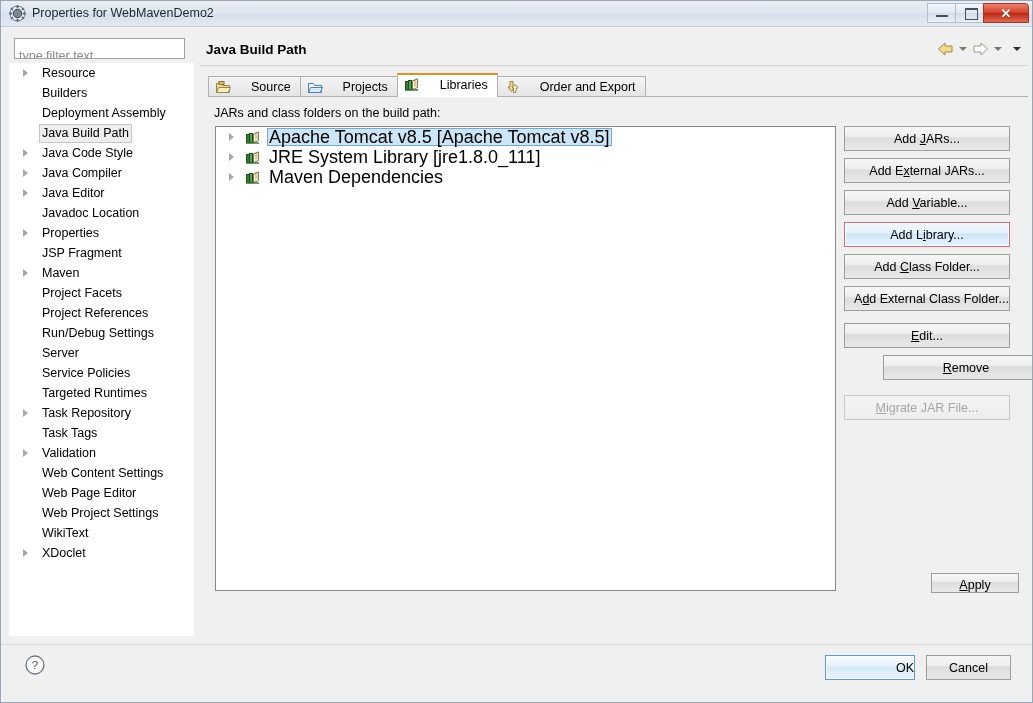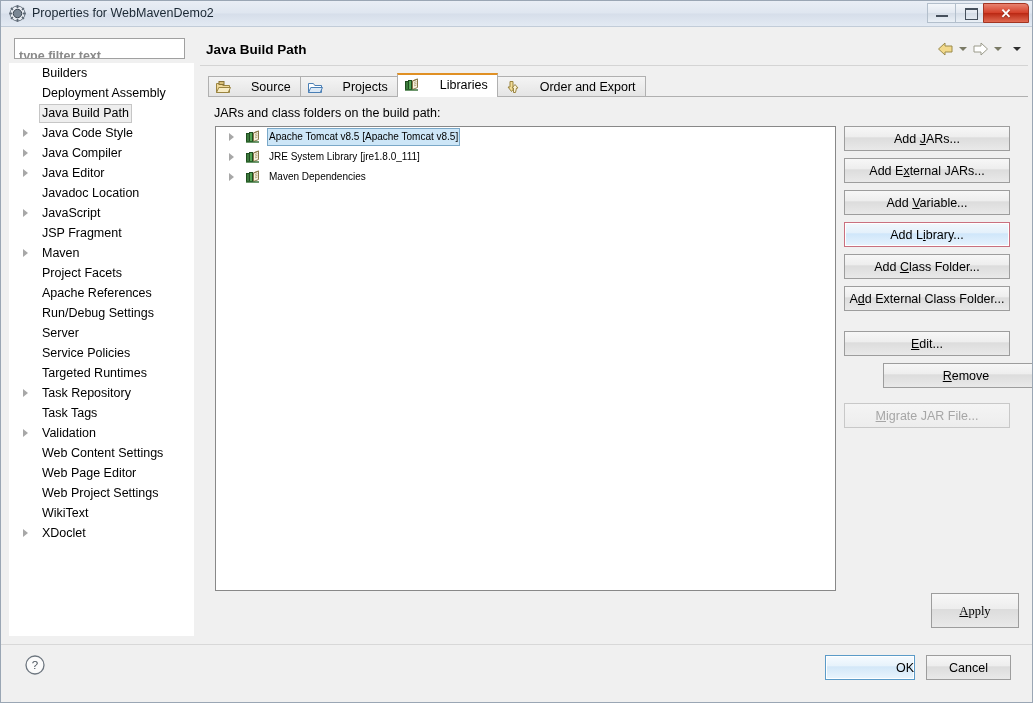--- a/index.html
+++ b/index.html
@@ -99,21 +99,20 @@
     left: 13px; top: 37px;
     width: 171px; height: 21px;
     box-sizing: border-box;
     border: 1px solid #a0a0a0;
     background: #ffffff;
     font-family: "Liberation Sans", sans-serif;
     font-size: 12.5px;
     color: #808080;
     padding: 15px 0 0 4px;
     line-height: 19px;
-    font-weight: bold;
   }
   #filterbox::placeholder { color: #8a8a8a; opacity: 1; }
 
   #sidebar {
     position: absolute;
     left: 8px; top: 62px;
     width: 185px;
     height: 573px;
     background: #ffffff;
     overflow: hidden;
@@ -236,21 +235,21 @@
     border: 1px solid #888888;
     overflow: hidden;
   }
   .lib-row {
     position: relative;
     height: 20px;
     line-height: 20px;
     padding-left: 14px;
     display: flex;
     align-items: center;
-    font-size: 10px;
+    font-size: 18px;
     white-space: nowrap;
   }
   .lib-arrow {
     position: absolute;
     left: 13px; top: 6px;
     width: 0; height: 0;
     border-left: 5px solid #a8a8a8;
     border-top: 4px solid transparent;
     border-bottom: 4px solid transparent;
   }
@@ -294,28 +293,28 @@
     background: linear-gradient(to bottom, #f2f8fd 0%, #e3f0fb 45%, #cfe6fa 46%, #e7f3fd 100%);
     border: 1px solid #c9707f;
     box-shadow: inset 0 0 0 1px #ffffff;
   }
   .btn.disabled {
     color: #a6a6a6;
     background: linear-gradient(to bottom, #f4f4f4, #ededed);
     border: 1px solid #c8c8c8;
   }
   .btn.disabled u { text-decoration: underline; }
-  .gap-lg { margin-bottom: 20px; }
+  .gap-lg { margin-bottom: 12px; text-align: right; }
   .gap-md { margin-bottom: 15px; margin-left: 39px; }
 
   
   #apply-btn {
     position: absolute;
-    left: 930px; top: 592px;
-    width: 88px; height: 35px; font-family: Liberation Serif, serif;
+    left: 930px; top: 572px;
+    width: 88px; height: 20px;
   }
 
   
   #bottom-sep {
     position: absolute;
     left: 0; top: 643px;
     width: 1033px; height: 1px;
     background: #d8d8d8;
   }
   #help-icon {
@@ -371,32 +370,33 @@
       </div>
       <div class="win-btn close">
         <span class="glyph-close">✕</span>
       </div>
     </div>
   </div>
 
   <input id="filterbox" type="text" placeholder="type filter text" style="">
 
   <div id="sidebar">
+      <div class="tree-row"><span class="arrow"></span><span class="label">Resource</span></div>
       <div class="tree-row"><span class="label">Builders</span></div>
       <div class="tree-row"><span class="label">Deployment Assembly</span></div>
       <div class="tree-row selected"><span class="label">Java Build Path</span></div>
       <div class="tree-row"><span class="arrow"></span><span class="label">Java Code Style</span></div>
       <div class="tree-row"><span class="arrow"></span><span class="label">Java Compiler</span></div>
       <div class="tree-row"><span class="arrow"></span><span class="label">Java Editor</span></div>
       <div class="tree-row"><span class="label">Javadoc Location</span></div>
-      <div class="tree-row"><span class="arrow"></span><span class="label">JavaScript</span></div>
+      <div class="tree-row"><span class="arrow"></span><span class="label">Properties</span></div>
       <div class="tree-row"><span class="label">JSP Fragment</span></div>
       <div class="tree-row"><span class="arrow"></span><span class="label">Maven</span></div>
       <div class="tree-row"><span class="label">Project Facets</span></div>
-      <div class="tree-row"><span class="label">Apache References</span></div>
+      <div class="tree-row"><span class="label">Project References</span></div>
       <div class="tree-row"><span class="label">Run/Debug Settings</span></div>
       <div class="tree-row"><span class="label">Server</span></div>
       <div class="tree-row"><span class="label">Service Policies</span></div>
       <div class="tree-row"><span class="label">Targeted Runtimes</span></div>
       <div class="tree-row"><span class="arrow"></span><span class="label">Task Repository</span></div>
       <div class="tree-row"><span class="label">Task Tags</span></div>
       <div class="tree-row"><span class="arrow"></span><span class="label">Validation</span></div>
       <div class="tree-row"><span class="label">Web Content Settings</span></div>
       <div class="tree-row"><span class="label">Web Page Editor</span></div>
       <div class="tree-row"><span class="label">Web Project Settings</span></div>

